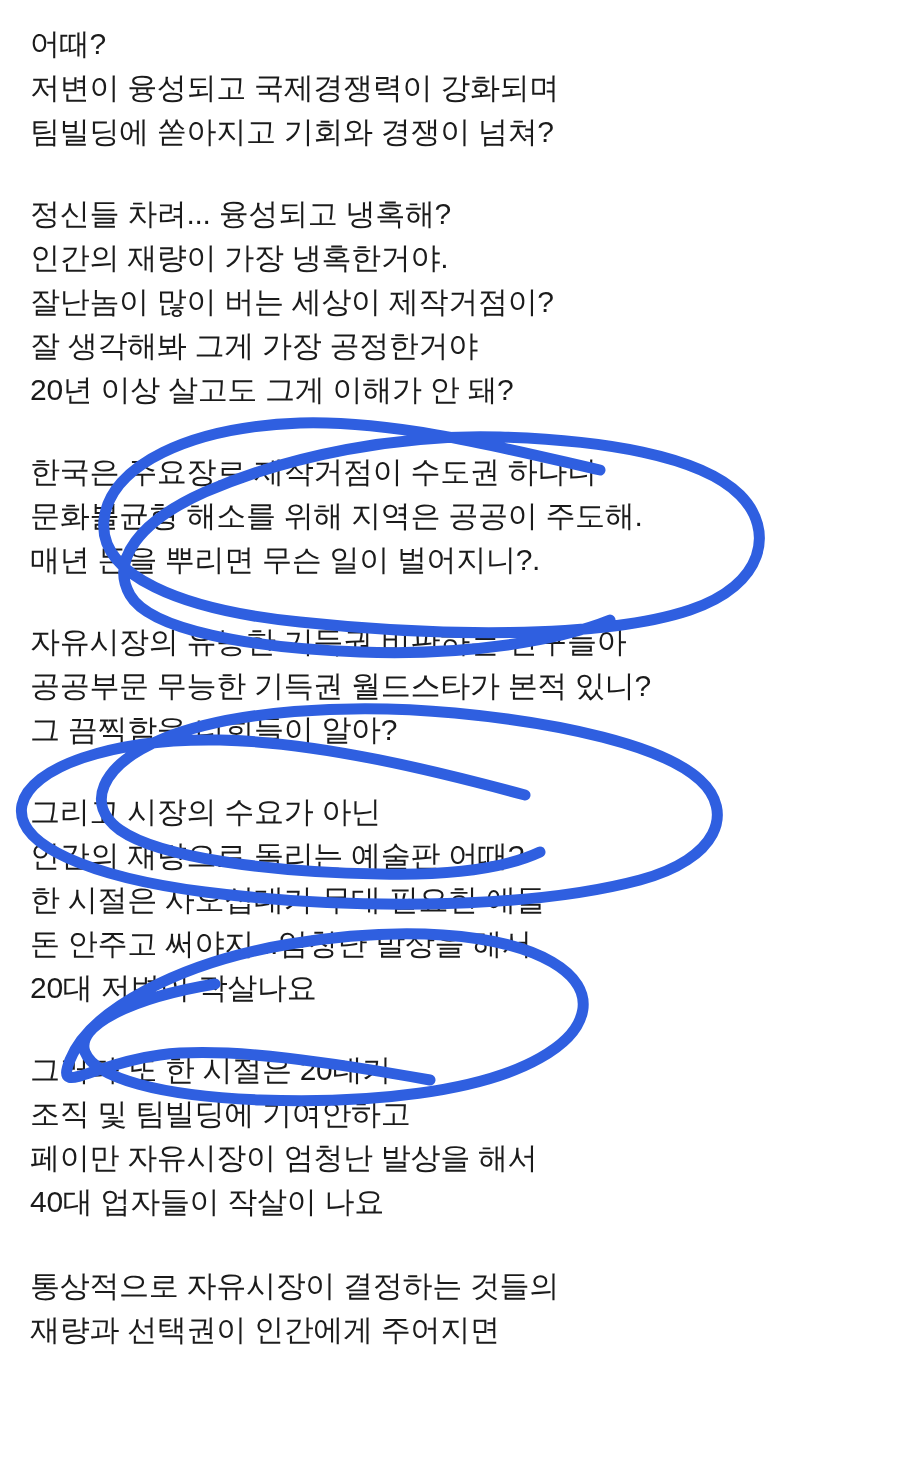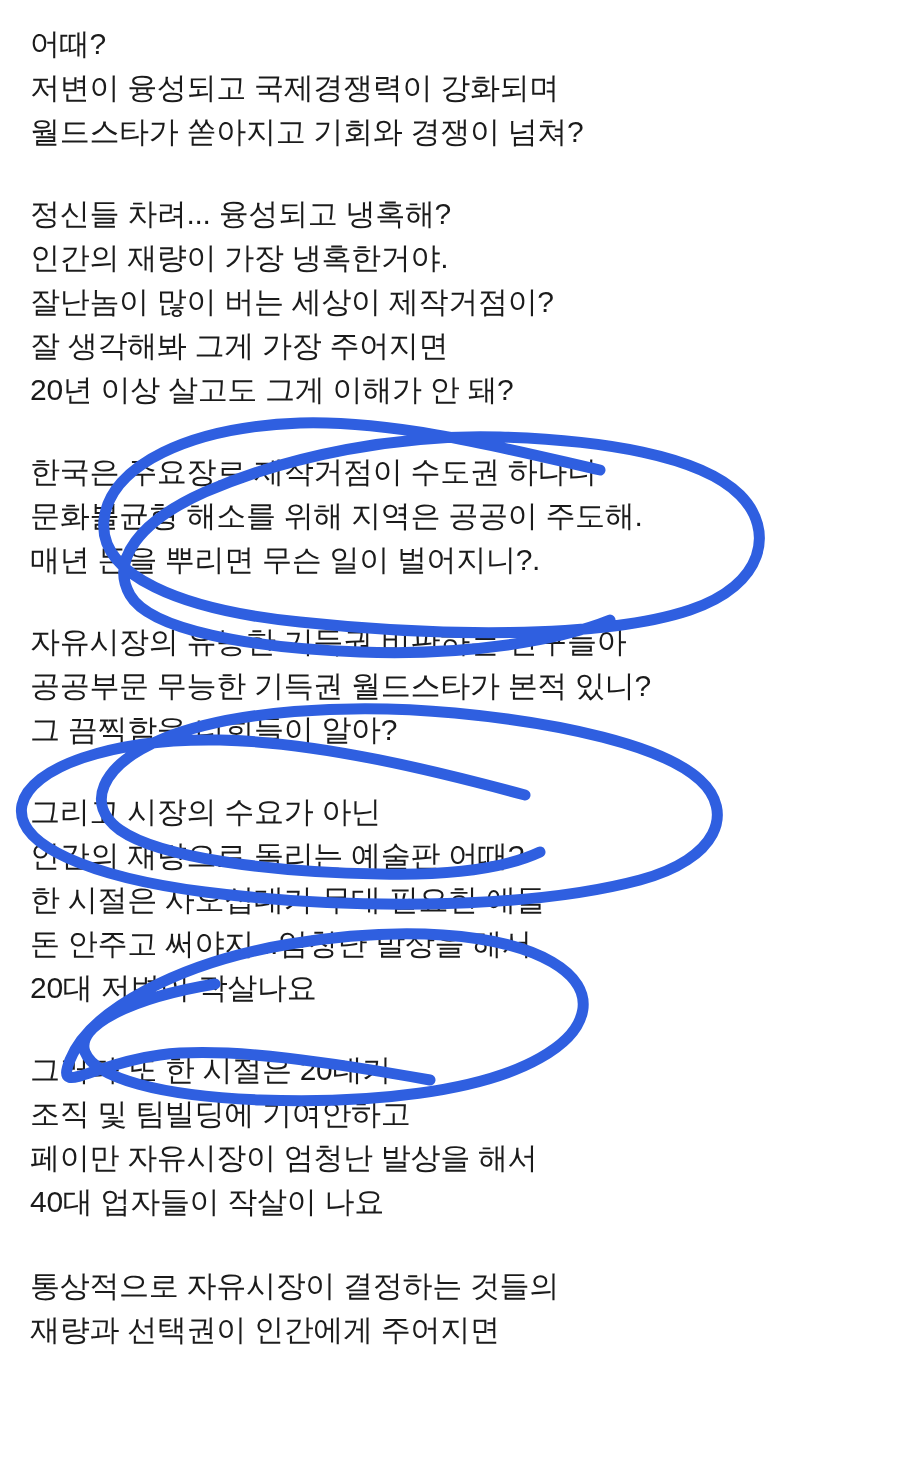--- a/index.html
+++ b/index.html
@@ -54,28 +54,28 @@
 </head>
 <body>
 
 <div class="page">
 
   <div class="text-layer">
 
     <div class="para">
       <div class="line">어때?</div>
       <div class="line">저변이 융성되고 국제경쟁력이 강화되며</div>
-      <div class="line">월드스타가 쏟아지고 기회와 경쟁이 넘쳐?</div>
+      <div class="line">팀빌딩에 쏟아지고 기회와 경쟁이 넘쳐?</div>
     </div>
 
     <div class="para">
       <div class="line">정신들 차려... 융성되고 냉혹해?</div>
       <div class="line">인간의 재량이 가장 냉혹한거야.</div>
       <div class="line">잘난놈이 많이 버는 세상이 제작거점이?</div>
-      <div class="line">잘 생각해봐 그게 가장 주어지면</div>
+      <div class="line">잘 생각해봐 그게 가장 공정한거야</div>
       <div class="line">20년 이상 살고도 그게 이해가 안 돼?</div>
     </div>
 
     <div class="para">
       <div class="line">한국은 주요장르 제작거점이 수도권 하나니</div>
       <div class="line">문화불균형 해소를 위해 지역은 공공이 주도해.</div>
       <div class="line">매년 돈을 뿌리면 무슨 일이 벌어지니?.</div>
     </div>
 
     <div class="para">

